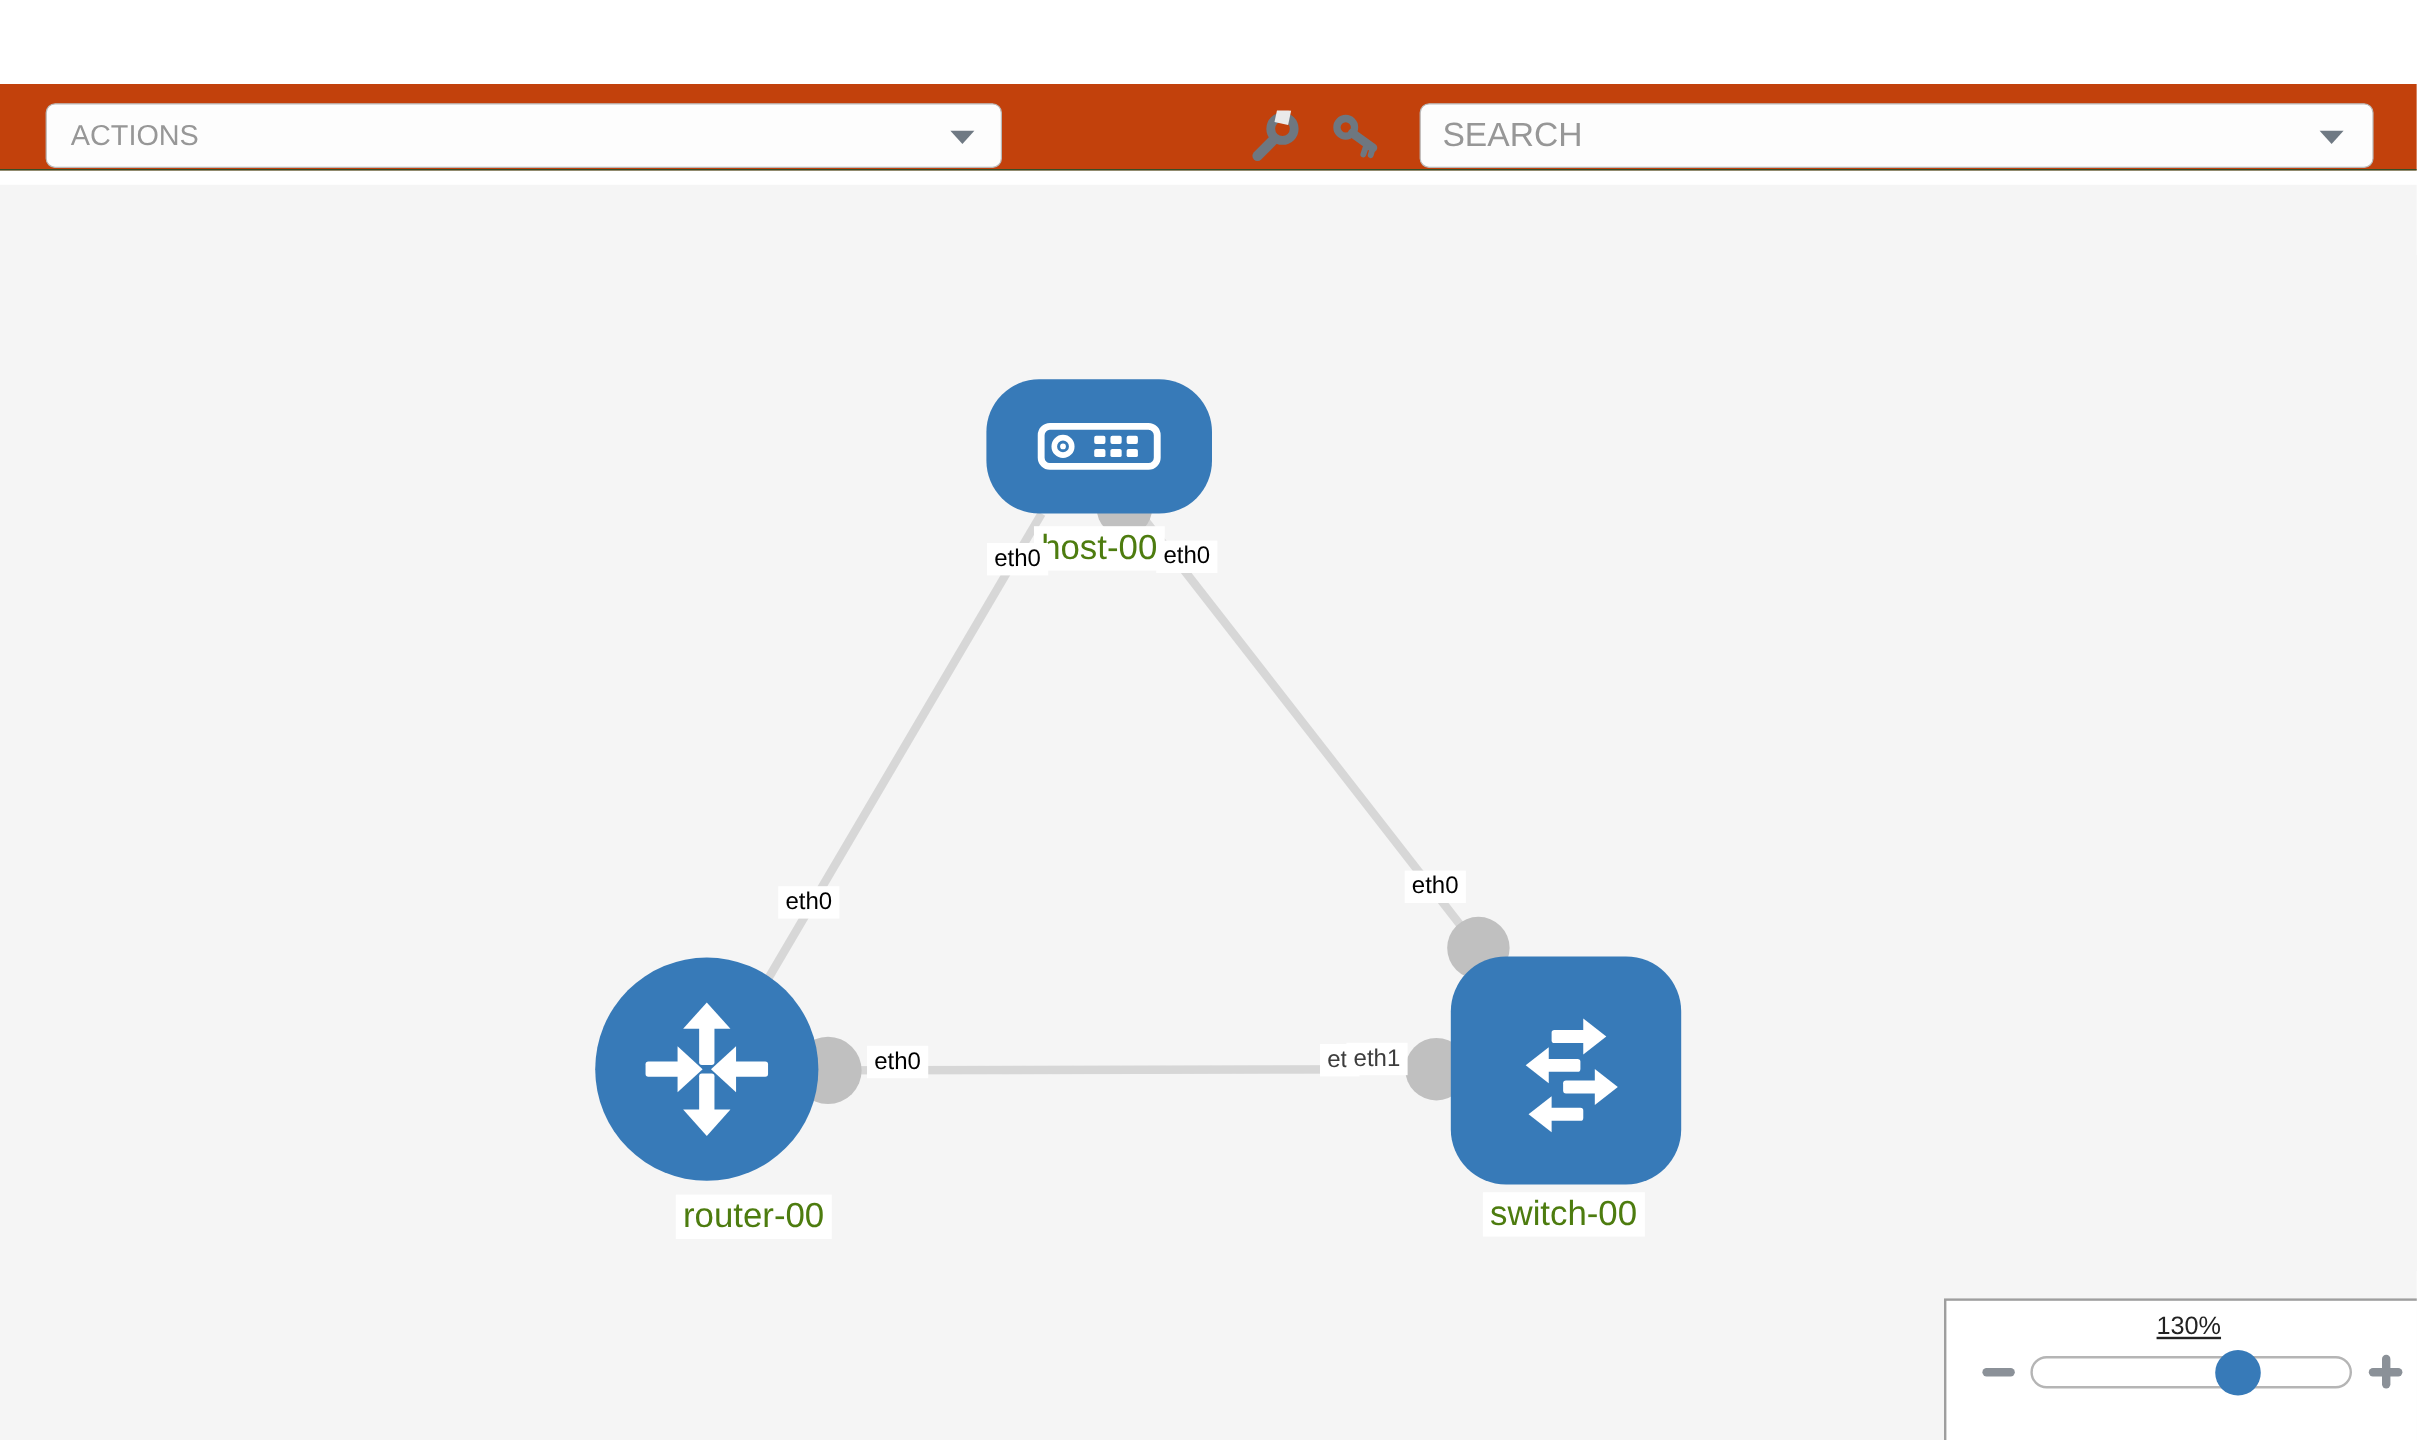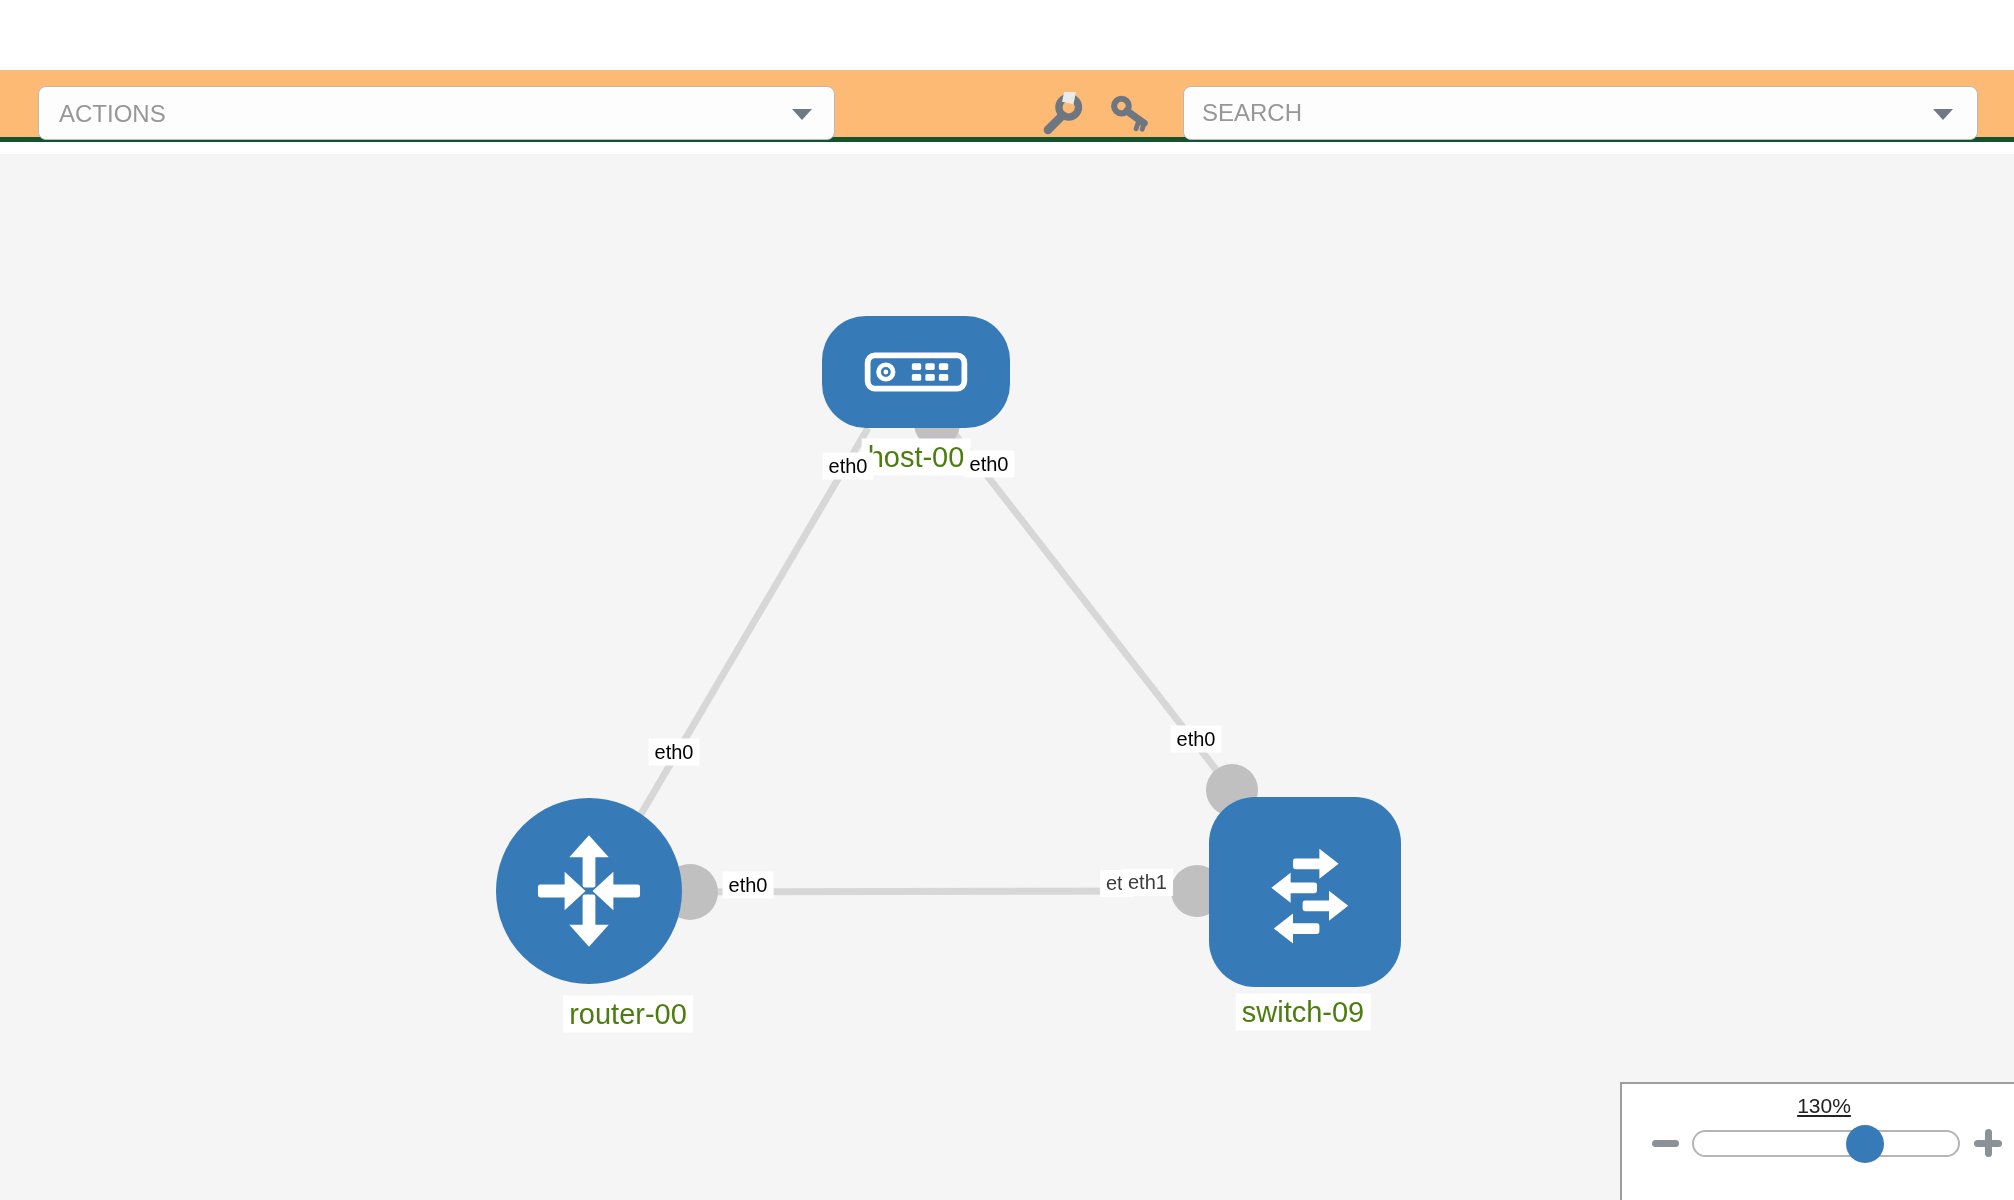--- a/index.html
+++ b/index.html
@@ -7,34 +7,34 @@
               font-family:"Liberation Sans", sans-serif; }
   #stage { position:relative; width:2014px; height:1200px; background:#fff; }
 
   
   .header { position:absolute; left:0; top:0; width:2014px; height:70px; background:#fff; }
   .title { position:absolute; left:38px; top:18px; font-size:27px; font-weight:bold; color:#696969; letter-spacing:.2px; }
   .close-btn { position:absolute; left:1947px; top:19px; width:32px; height:32px; cursor:pointer; }
 
   
   .toolbar { position:absolute; left:0; top:70px; width:2014px; height:72px;
-             background:#fdba74; border-bottom:5px solid #14532d; }
+             background:#c2410c; border-bottom:1px solid #14532d; }
   .ctl { position:absolute; top:16px; height:54px; background:#fdfdfd;
          border:1px solid #b9b9b9; border-radius:8px; }
   .actions-dd { left:38px; width:797px; cursor:pointer; }
   .ctl-label { position:absolute; left:20px; top:13px; font-size:24px; color:#979797; }
   .caret { position:absolute; width:0; height:0; border-left:10px solid transparent;
            border-right:10px solid transparent; border-top:11px solid #6f7983; }
   .actions-caret { right:22px; top:22px; }
   .tool-btn { position:absolute; top:22px; width:52px; height:44px; cursor:pointer; }
   .wrench-btn { left:1040px; }
   .key-btn { left:1108px; }
   .search-box { left:1183px; width:795px; }
   .search-input { position:absolute; left:18px; top:1px; width:700px; height:50px; border:none;
-                  outline:none; background:transparent; font-size:24px; color:#555;
+                  outline:none; background:transparent; font-size:28px; color:#555;
                   font-family:"Liberation Sans", sans-serif; }
   .search-input::placeholder { color:#979797; opacity:1; }
   .search-caret { right:24px; top:22px; }
 
   
   .canvas { position:absolute; left:0; top:154px; width:2014px; height:1046px; background:#f5f5f5; }
   .links-layer { position:absolute; left:0; top:0; }
 
   .node { position:absolute; background:#377ab8; display:flex; align-items:center;
           justify-content:center; cursor:pointer; z-index:3; }
@@ -146,21 +146,21 @@
           <polygon points="22,46.5 38,34 38,59"></polygon>
         <rect x="48" y="57" width="24" height="9" rx="2"></rect> 
           <polygon points="86,61.5 70,49 70,74"></polygon>
         <rect x="38" y="76" width="24" height="9" rx="2"></rect> 
           <polygon points="24,80.5 40,68 40,93"></polygon>
       </svg>
     </div>
 
     <span class="chip node-label" style="left:916px; top:303px;">host-00</span>
     <span class="chip node-label" style="left:589px; top:860px;margin-left:39px;">router-00</span>
-    <span class="chip node-label" style="left:1303px; top:858px;">switch-09</span>
+    <span class="chip node-label" style="left:1303px; top:858px;">switch-00</span>
 
     <span class="chip if-label" style="left:848px;  top:312px;">eth0</span>
     <span class="chip if-label" style="left:989px;  top:310px;">eth0</span>
     <span class="chip if-label" style="left:674px;  top:598px;">eth0</span>
     <span class="chip if-label" style="left:1196px; top:585px;">eth0</span>
     <span class="chip if-label" style="left:748px;  top:731px;">eth0</span>
     <span class="chip if-label-raw" style="left:1100px; top:716px; z-index:5;">etl</span>
     <span class="chip if-label-raw" style="left:1122px; top:715px; z-index:6;">eth1</span>
 
   </div>

